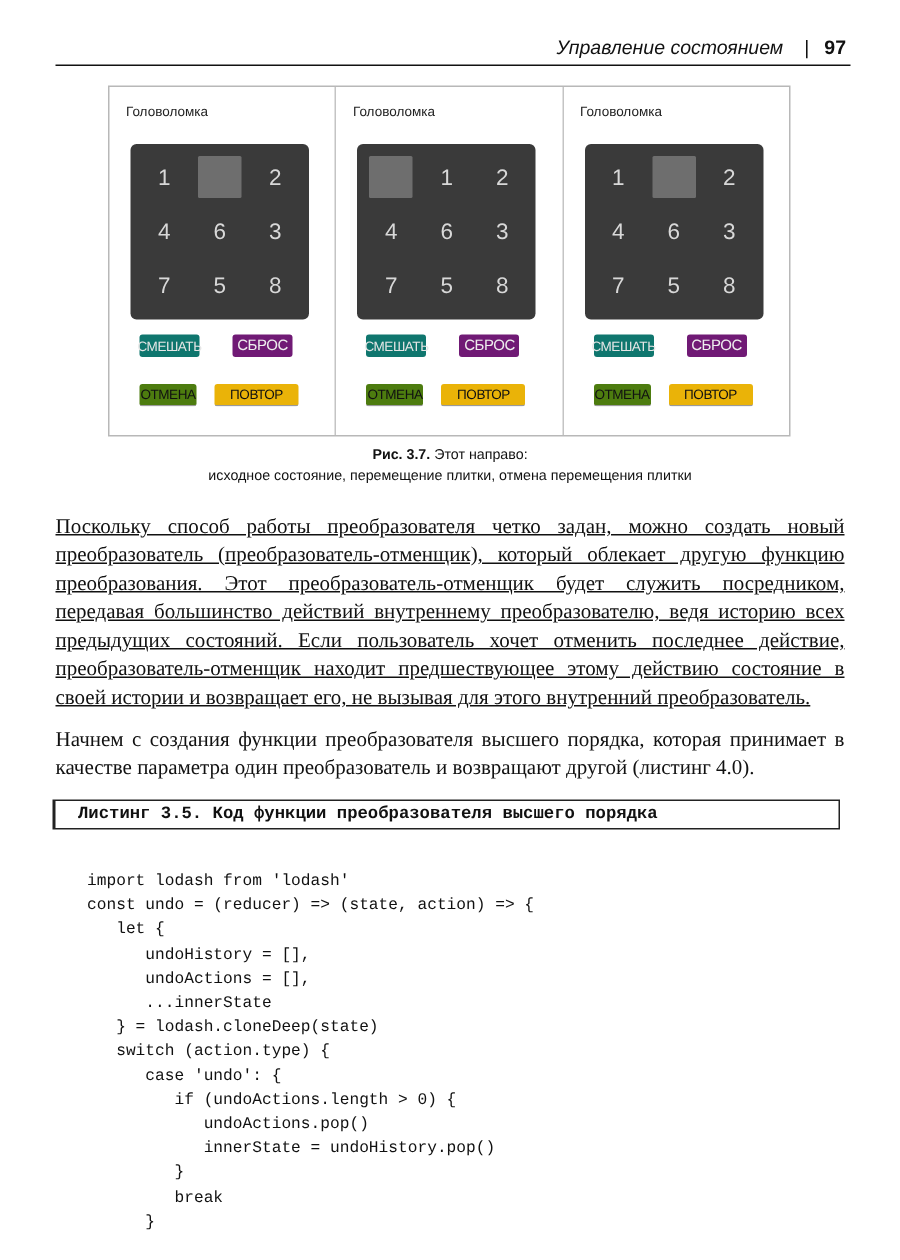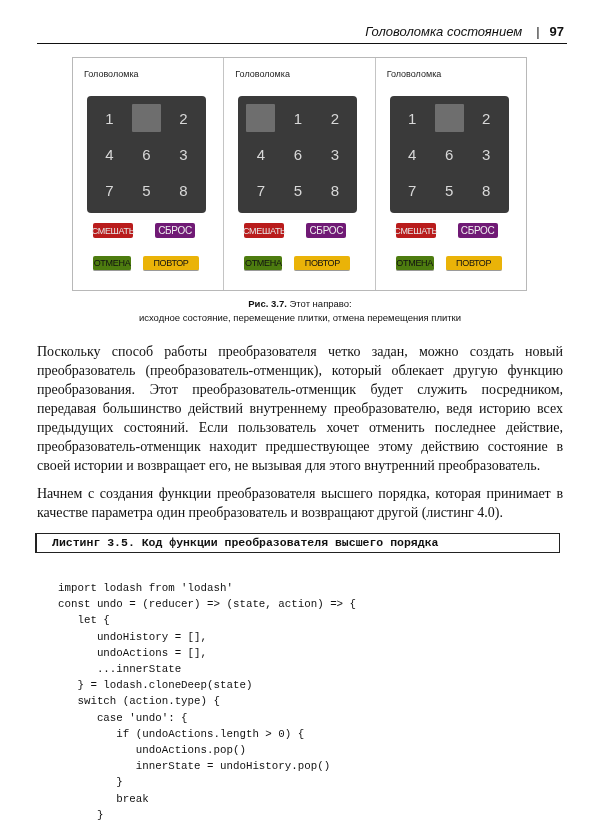--- a/index.html
+++ b/index.html
@@ -32,56 +32,56 @@
   .tile {
     display: flex; align-items: center; justify-content: center;
     font-family: "Liberation Sans", sans-serif; font-size: 15px; color: #d8d8d8;
   }
   .tile.empty { background: #6e6e6e; margin: 4px; border-radius: 1px; }
   .btn {
     position: absolute; font-family: "Liberation Sans", sans-serif;
     font-size: 9px; letter-spacing: -0.3px; border-radius: 2px; padding: 0;
     display: flex; align-items: center; justify-content: center; height: 15px; box-sizing: border-box;
   }
-  .btn-shuffle { left: 20px; top: 165px; width: 40px; background: #b91c1c; color: #e6e6e6; }
+  .btn-shuffle { left: 20px; top: 165px; width: 40px; background: #0f766e; color: #e6e6e6; }
   .btn-reset { left: 82px; top: 165px; width: 40px; background: #701a75; color: #eee; font-size: 10px; }
   .btn-undo { left: 20px; top: 198px; width: 38px; background: #4d7c0f; color: #111; border-bottom: 1px solid #9a9a9a; }
   .btn-redo { left: 70px; top: 198px; width: 56px; background: #eab308; color: #111; border-bottom: 1px solid #9a9a9a; }
 
   .caption {
     position: absolute; left: 60px; top: 297px; width: 480px; text-align: center;
     font-family: "Liberation Sans", sans-serif; font-size: 9.5px; line-height: 14px;
   }
   .caption b { font-weight: bold; }
 
   .body-text {
     position: absolute; left: 37px; width: 526px;
     font-family: "Liberation Serif", serif; font-size: 14px; line-height: 19px; text-align: justify;
     margin: 0;
   }
-  .p1 { top: 342px; }
+  .p1 { top: 342px; text-decoration: underline; }
   .p2 { top: 484px; }
 
   .listing-title {
     position: absolute; left: 35px; top: 533px; width: 525px; height: 20px;
     border: 1px solid #222; border-left-width: 2px; box-sizing: border-box;
     font-family: Liberation Mono, monospace; font-weight: bold; font-size: 11.5px;
     padding-left: 15px; line-height: 18px;
   }
   .code {
     position: absolute; left: 42px; top: 564px; margin: 16px;
     font-family: "Liberation Mono", monospace; font-size: 10.8px; line-height: 16.2px; color: #111;
     white-space: pre;
   }
 </style>
 </head>
 <body>
 
 <div class="running-head">
-  <span>Головоломка состоянием</span><span class="sep">|</span><span class="page">97</span>
+  <span>Управление состоянием</span><span class="sep">|</span><span class="page">97</span>
 </div>
 
 <div class="figure">
 
   <div class="panel">
     <div class="panel-title">Головоломка</div>
     <div class="board">
       <div class="tile">1</div>
       <div class="tile empty"></div>
       <div class="tile">2</div>

